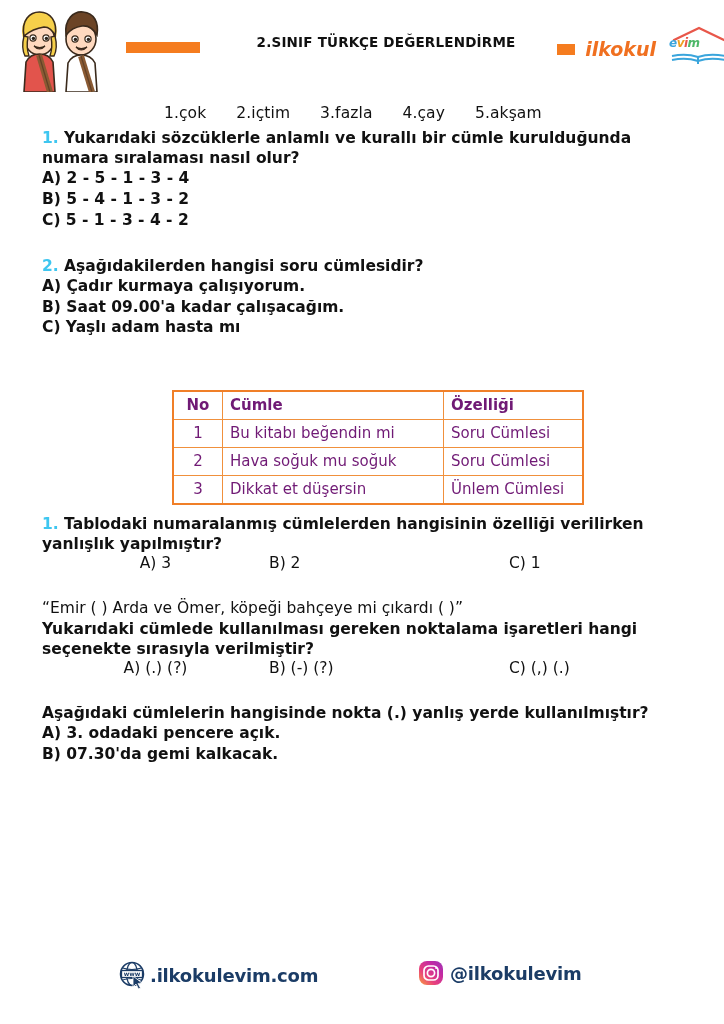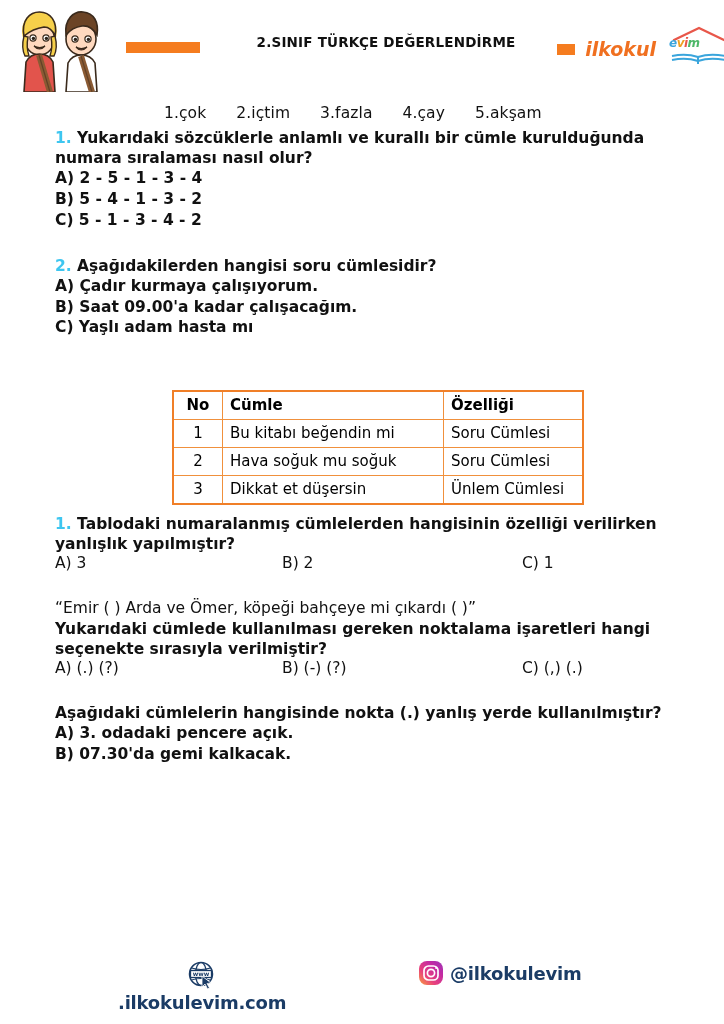--- a/index.html
+++ b/index.html
@@ -105,21 +105,21 @@
   .wordlist {
     display: flex;
     padding-left: 164px;
     gap: 30px;
     font-size: 15.5px;
     letter-spacing: 0.1px;
     color: #111;
     margin-bottom: 6px;
   }
   .qblock {
-    padding-left: 55px;
+    padding-left: 42px;
     padding-right: 28px;
   }
   .qtext {
     font-size: 15.5px;
     font-weight: bold;
     line-height: 1.30;
     color: #111;
   }
   .qnum {
     color: #3ec6f0;
@@ -132,21 +132,21 @@
     font-weight: bold;
   }
   .opt-row {
     display: flex;
     font-size: 15.5px;
     color: #111;
   }
   .opt-row .c {
     flex: 0 0 auto;
   }
-  .opt-row .c1 { width: 227px; }
+  .opt-row .c1 { width: 227px; text-align: center; }
   .opt-row .c2 { width: 240px; }
   .quote-line {
     font-size: 15.5px;
     line-height: 1.33;
     color: #111;
     font-weight: normal;
   }
 
   .gap-lg { height: 26px; }
   .gap-sm { height: 9px; }
@@ -157,21 +157,21 @@
   }
   table.sentences {
     border-collapse: collapse;
     border: 2px solid #f07f28;
     table-layout: fixed;
   }
   table.sentences td {
     border: 1.5px solid #f0903c;
     padding: 2px 7px 3px 7px;
     font-size: 15px;
-    color: #000000;
+    color: #701a75;
     height: 22px;
     vertical-align: middle;
     white-space: nowrap;
   }
   table.sentences tr.head td {
     font-weight: bold;
   }
   td.col-no   { width: 34px; text-align: center; }
   td.col-cum  { width: 206px; }
   td.col-oz   { width: 124px; }
@@ -183,21 +183,21 @@
     left: 0;
     width: 724px;
     height: 56px;
   }
   .foot-item {
     position: absolute;
     display: flex;
     align-items: center;
     gap: 2px;
   }
-  .foot-web { left: 118px; top: 6px; flex-direction: column; }
+  .foot-web { left: 118px; top: 6px; }
   .foot-ig  { left: 418px; top: 6px; }
   .foot-text {
     font-family: "DejaVu Sans", sans-serif;
     font-size: 18px;
     font-weight: bold;
     color: #1b3c66;
     letter-spacing: -0.2px;
   }
   .globe-icon { position: relative; width: 30px; height: 30px; }
   .ig-icon { width: 26px; height: 26px; margin-right: 4px; }

